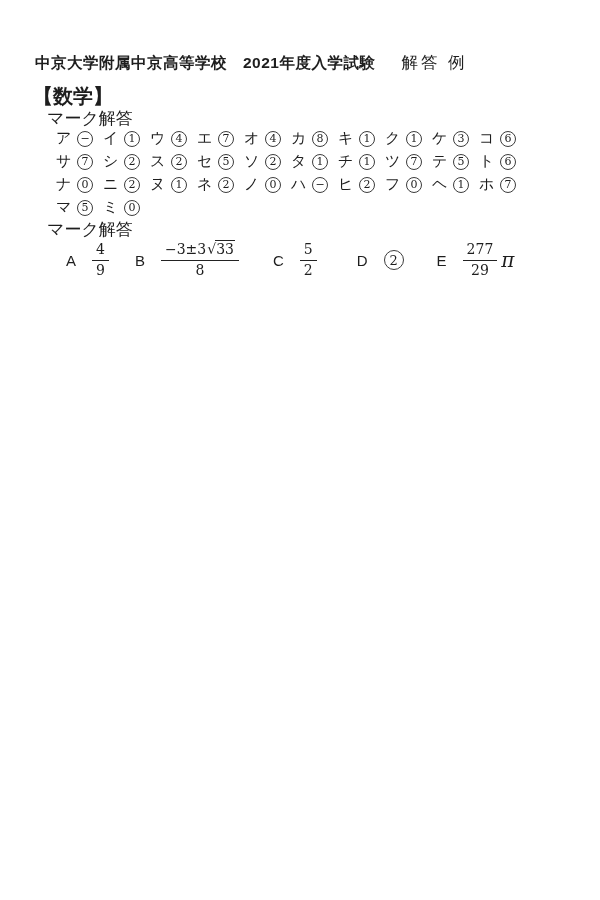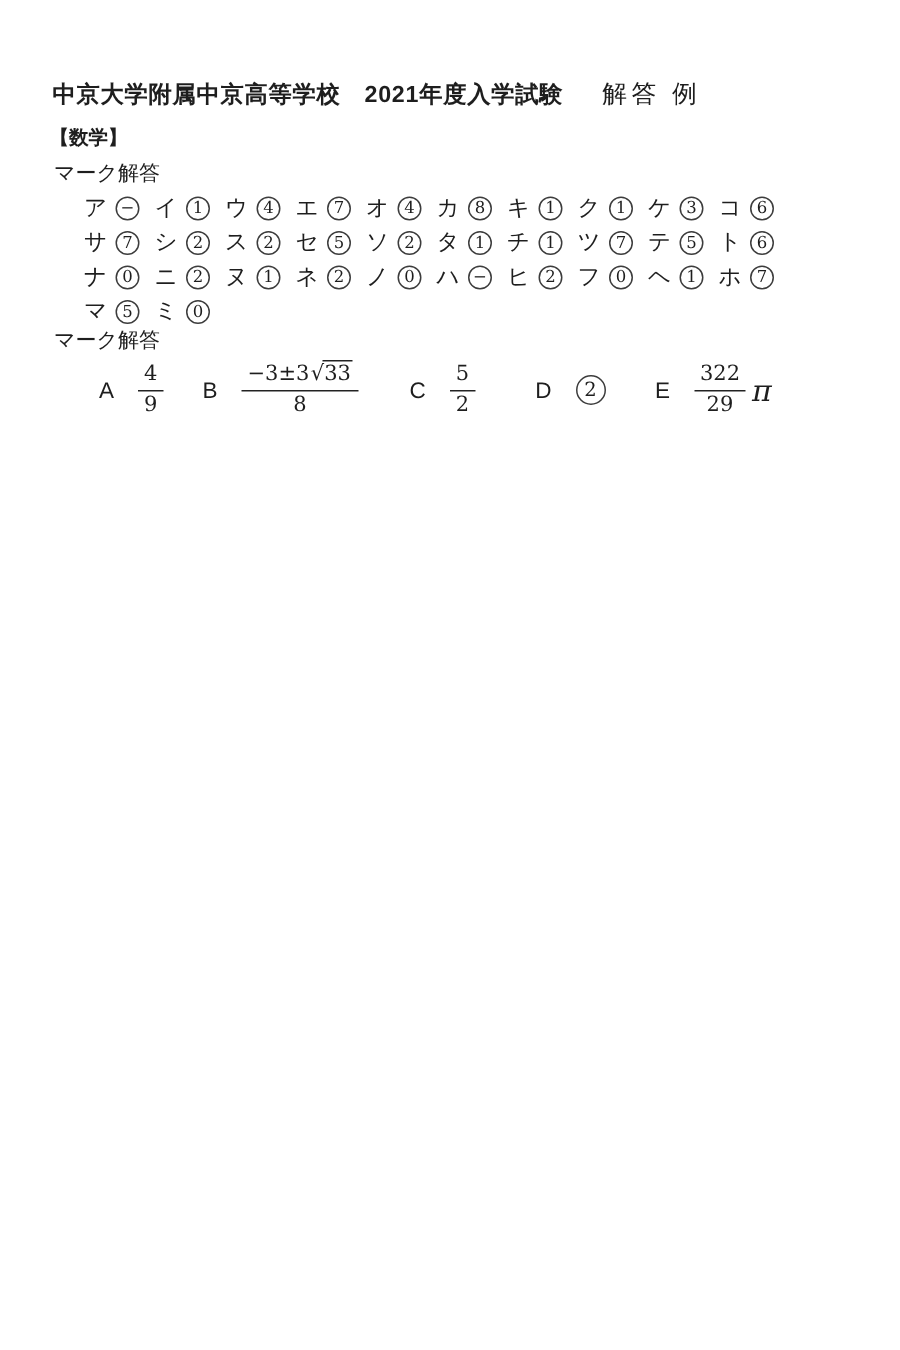--- a/index.html
+++ b/index.html
@@ -27,28 +27,28 @@
     font-size: 16.5px;
     font-weight: normal;
     margin-left: 26px;
     letter-spacing: 3px;
   }
   .subject {
     position: absolute;
     left: 33px;
     top: 83px;
     font-family: "Liberation Sans", "DejaVu Sans", sans-serif;
-    font-size: 13px;
+    font-size: 20px;
     font-weight: bold;
   }
   .section-label {
     position: absolute;
-    left: 36px;
+    left: 47px;
     font-family: "Liberation Serif", "DejaVu Serif", serif;
-    font-size: 14px;
+    font-size: 17px;
   }
   .mark-label { top: 107px; }
   .written-label { top: 218px; }
   .mark-rows {
     position: absolute;
     left: 56px;
     top: 127px;
   }
   .mark-row {
     display: flex;
@@ -311,21 +311,21 @@
     </div>
 
     <div class="w-item w-item-d">
       <span class="w-label">D</span>
       <span class="circ large">2</span>
     </div>
 
     <div class="w-item w-item-e">
       <span class="w-label">E</span>
       <span class="frac">
-        <span class="num">322</span>
+        <span class="num">277</span>
         <span class="den">29</span>
       </span>
       <span class="pi">π</span>
     </div>
 
   </div>
 
 </div>
 
 </body></html>

